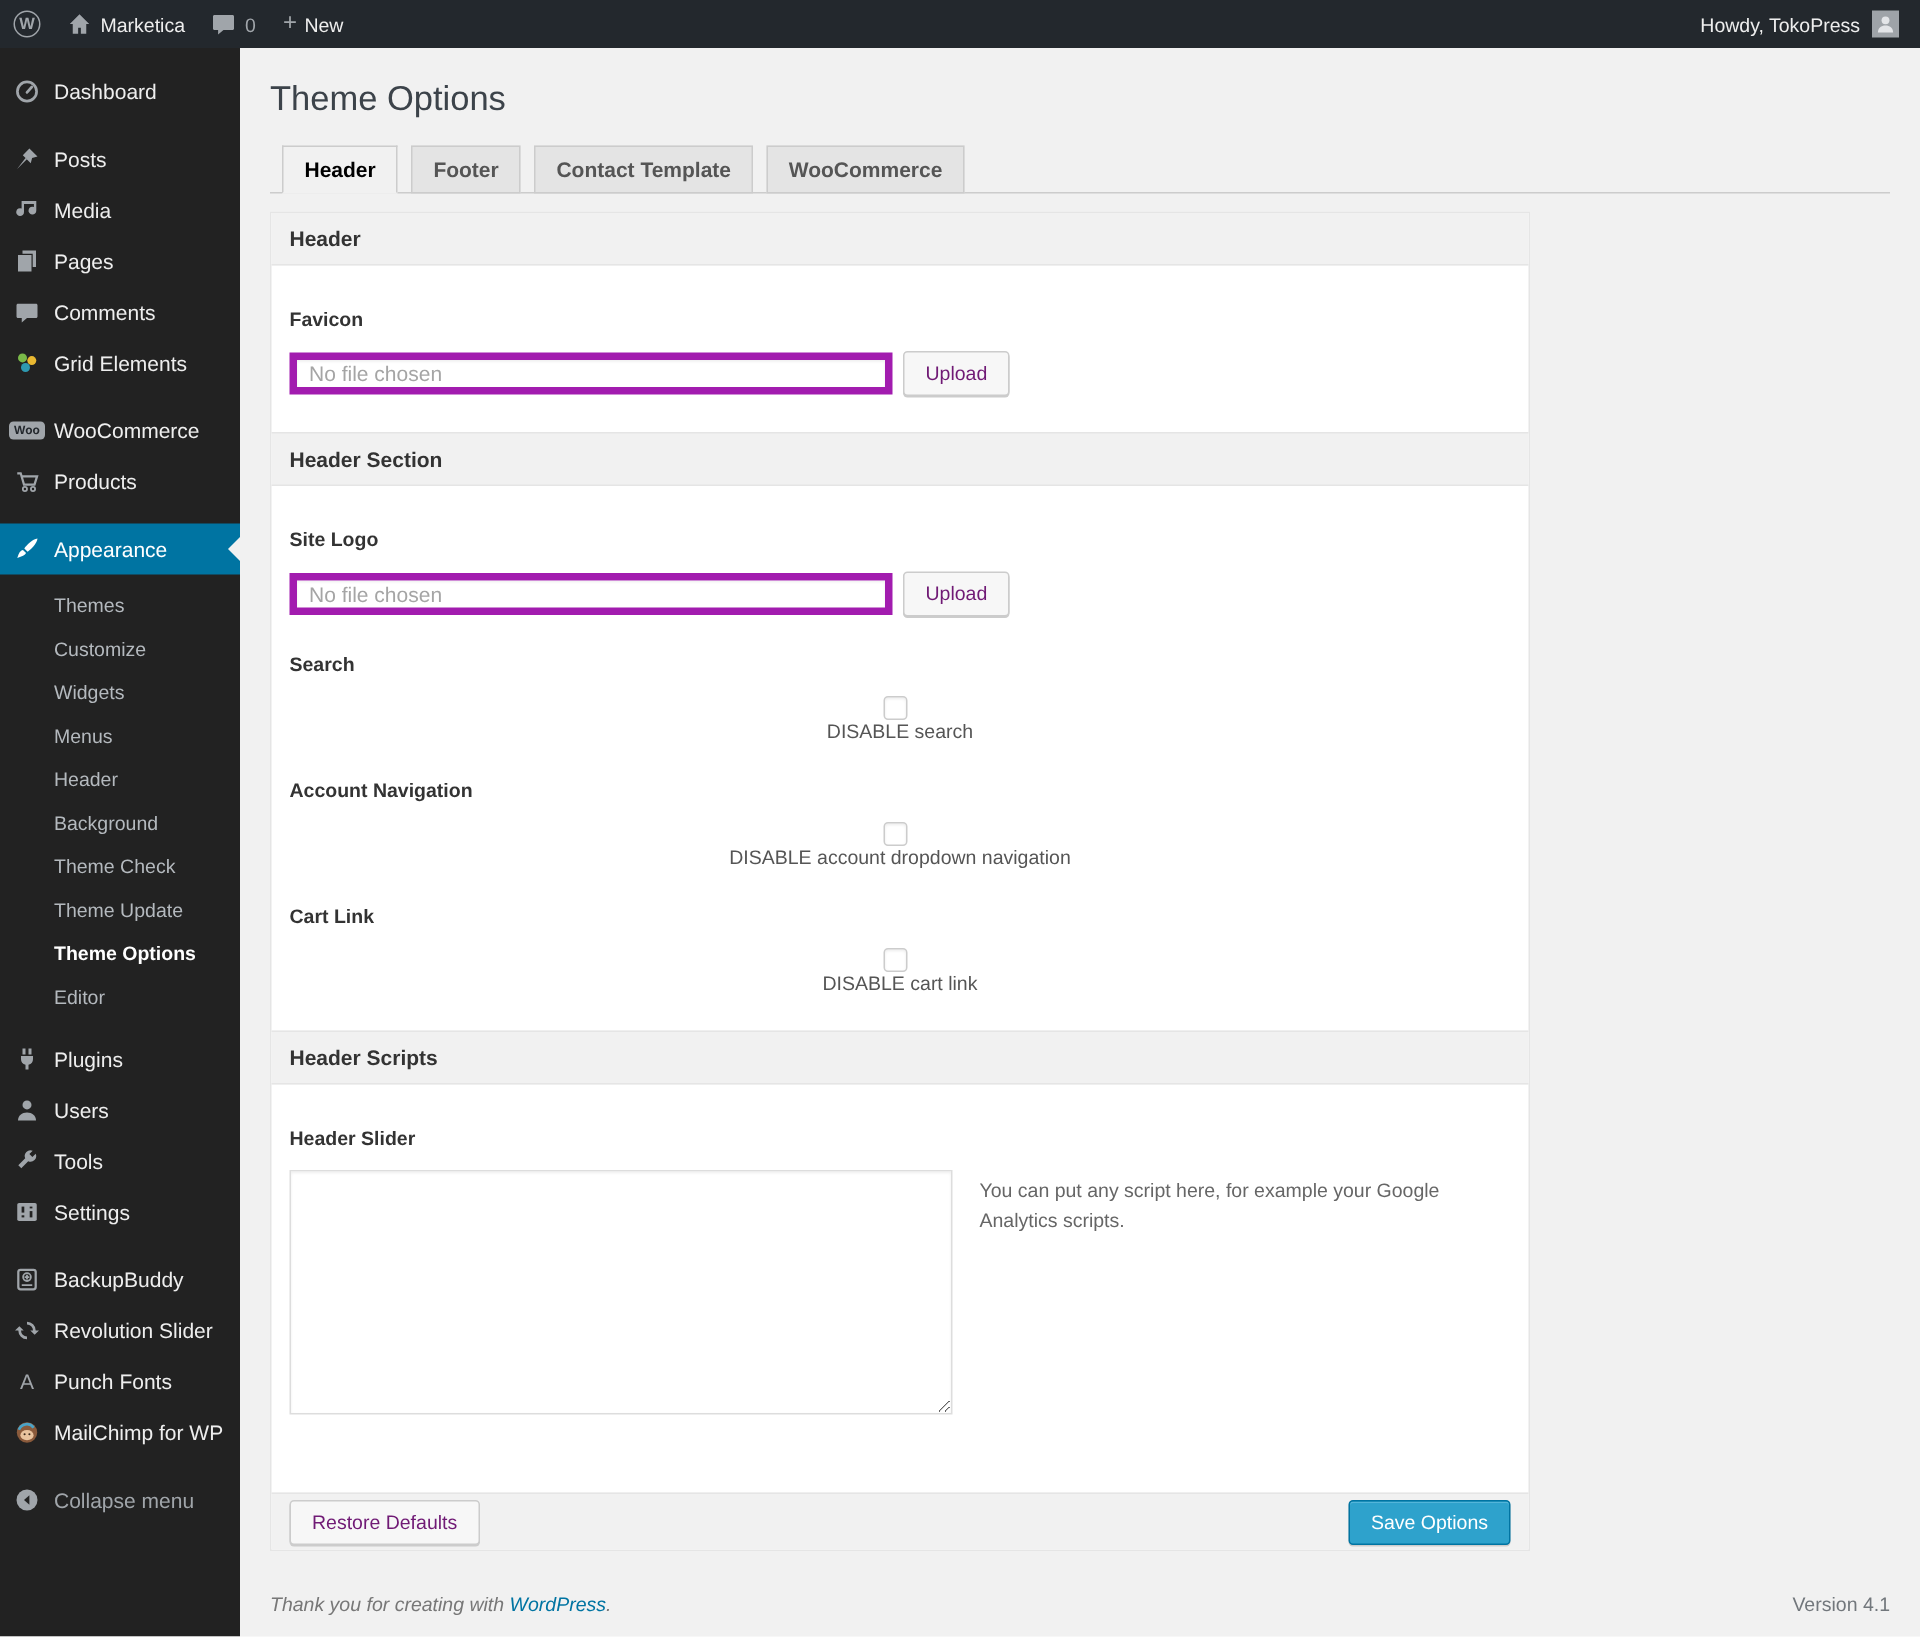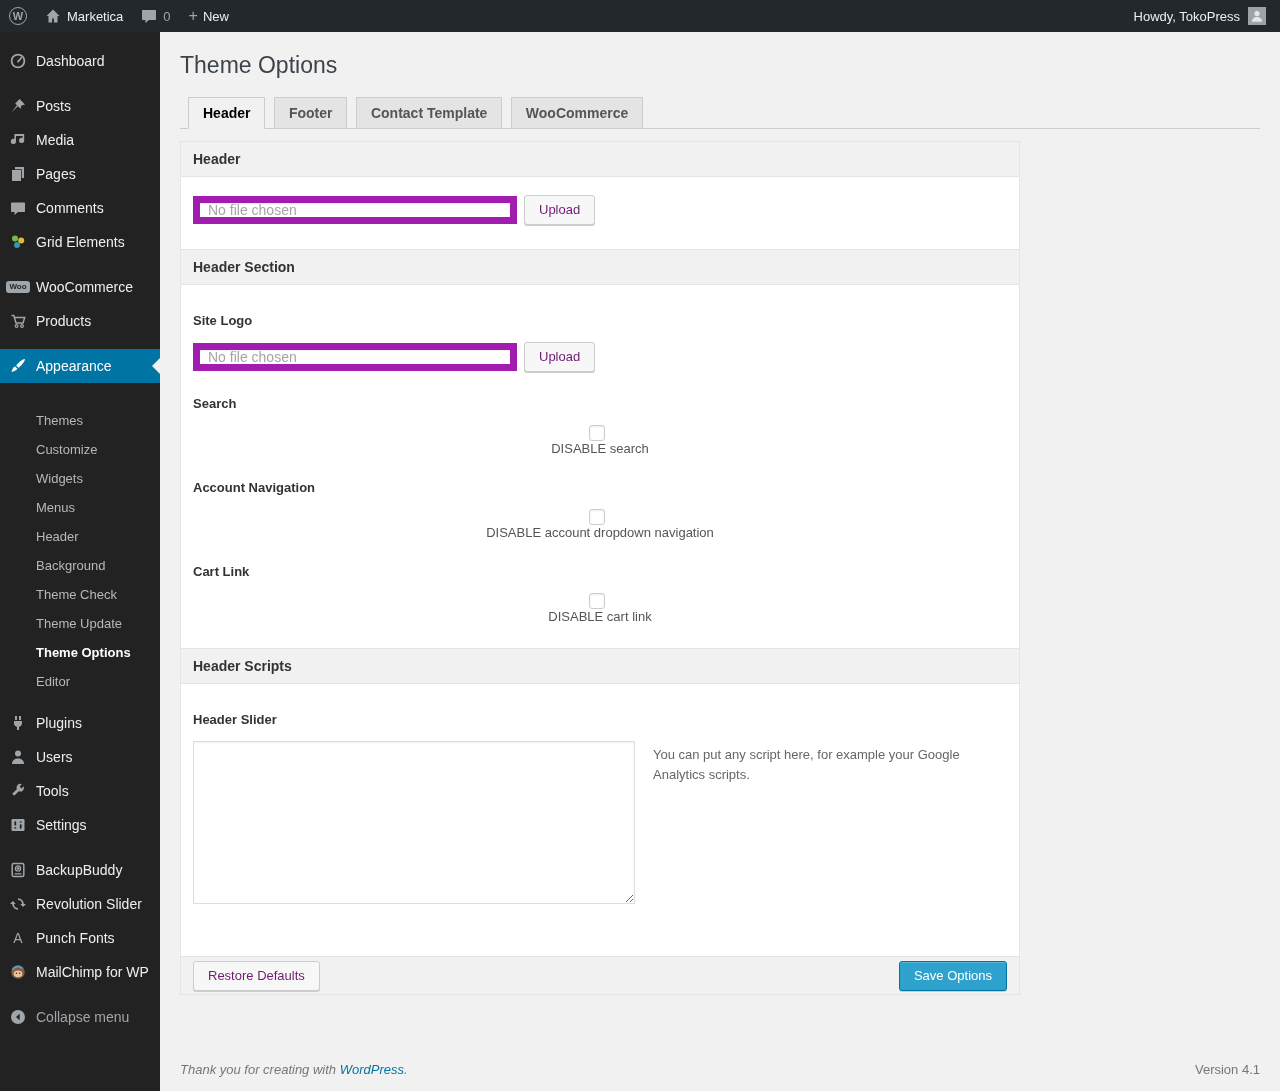--- a/index.html
+++ b/index.html
@@ -36,21 +36,21 @@
     height: 34px; padding: 0 8px; color: #eee; cursor: pointer;
   }
   .mi-icon { width: 20px; display: flex; justify-content: center; align-items: center; margin-right: 8px; }
   .menu-sep { height: 11px; }
   .menu-item.current { background: #0074a2; color: #fff; }
   .menu-item.current::after {
     content: ""; position: absolute; right: 0; top: 50%; margin-top: -8px;
     border-top: 8px solid transparent; border-bottom: 8px solid transparent;
     border-right: 8px solid #f1f1f1;
   }
-  .submenu { padding: 23px 0 10px; }
+  .submenu { padding: 6px 0 10px; }
   .submenu-item { padding: 7px 0 7px 36px; font-size: 13px; color: #b4b9be; cursor: pointer; }
   .submenu-item.current { color: #fff; font-weight: 700; }
   .woo-badge {
     background: #a0a5aa; color: #23282d; font-size: 8px; font-weight: 700;
     border-radius: 3px; padding: 2px 3px; line-height: 1;
   }
   .punch-a { color: #a0a5aa; font-size: 14px; }
   .collapse { color: #a0a5aa; }
 
   
@@ -69,23 +69,23 @@
     background: #f1f1f1; padding: 9px 12px; font-size: 14px; font-weight: 600;
     color: #333; border-bottom: 1px solid #e5e5e5;
   }
   .section-bar.mid { border-top: 1px solid #e5e5e5; }
   .panel-body { padding: 4px 12px 24px; }
   .panel-body.scripts { padding-bottom: 52px; }
   .field-label { font-size: 13px; font-weight: 700; color: #333; margin-top: 24px; }
   .field-label.gap { }
   .upload-row { margin-top: 14px; display: flex; align-items: center; }
   .text-input {
-    width: 324px; height: 28px; padding: 0 8px; font-size: 14px;
+    width: 402px; height: 28px; padding: 0 8px; font-size: 14px;
     font-family: "Liberation Sans", sans-serif;
-    border: 7px solid #a21caf; background: #fff; color: #701a75;
+    border: 5px solid #a21caf; background: #fff; color: #701a75;
     box-shadow: inset 0 1px 2px rgba(0,0,0,.07); outline: none;
   }
   .text-input::placeholder { color: #a5a5a5; opacity: 1; }
   .button {
     display: inline-block; font-size: 13px; color: #701a75; background: #f7f7f7;
     border: 1px solid #ccc; border-radius: 3px; padding: 5px 14px; cursor: pointer;
     box-shadow: 0 1px 0 #ccc; line-height: 1.4; font-family: "Liberation Sans", sans-serif;
   }
   .upload-row .button { margin-left: 7px; }
   .checkbox-row { margin-top: 14px; display: flex; align-items: center; font-size: 13px; color: #555; flex-direction: column; }
@@ -361,20 +361,21 @@
         <a class="nav-tab nav-tab-active">Header</a>
         <a class="nav-tab">Footer</a>
         <a class="nav-tab">Contact Template</a>
         <a class="nav-tab">WooCommerce</a>
       </div>
 
       <div class="panel">
 
         <div class="section-bar">Header</div>
         <div class="panel-body">
+          <div class="field-label">Favicon</div>
           <div class="upload-row">
             <input class="text-input" type="text" placeholder="No file chosen" style="">
             <button class="button">Upload</button>
           </div>
         </div>
 
         <div class="section-bar mid">Header Section</div>
         <div class="panel-body">
           <div class="field-label">Site Logo</div>
           <div class="upload-row">

